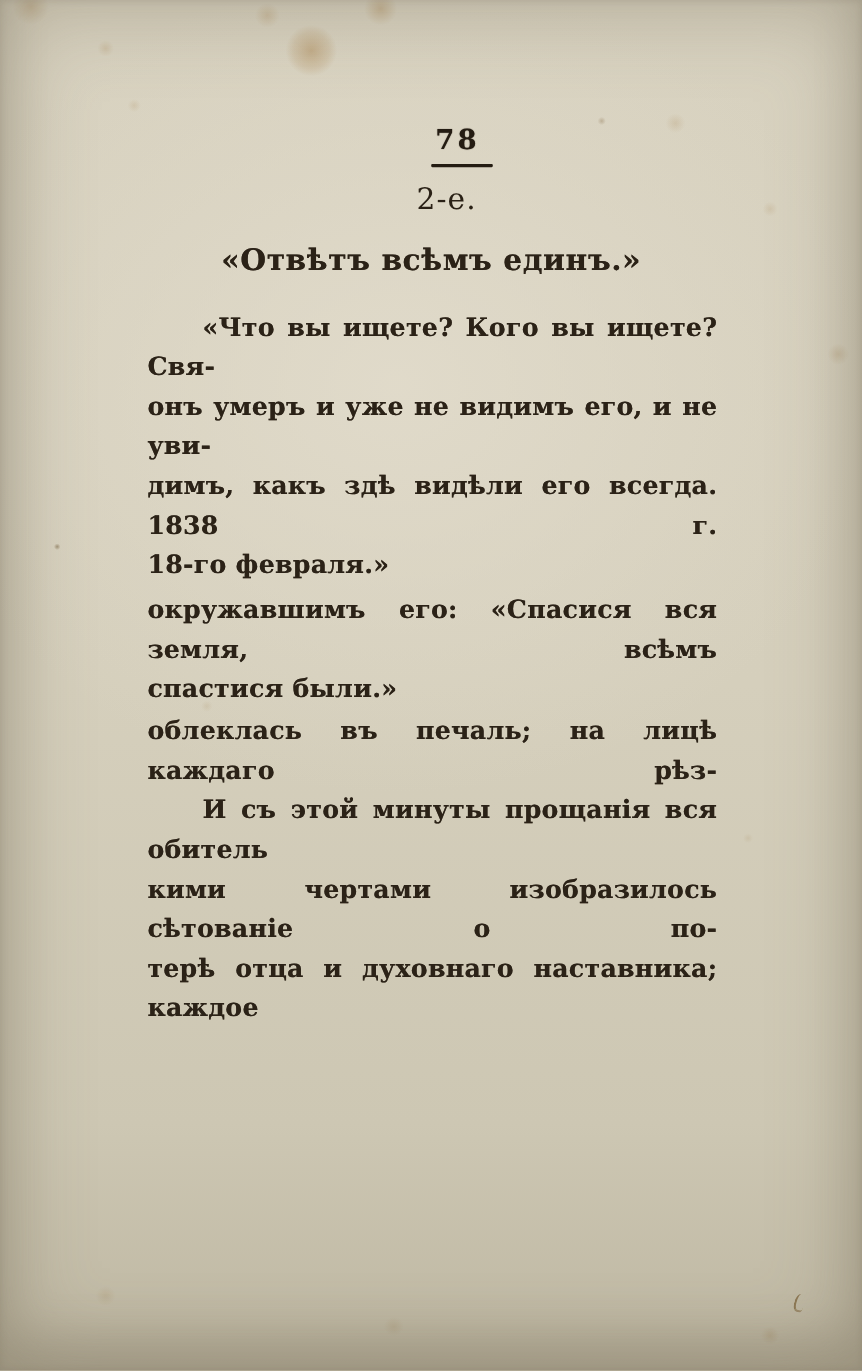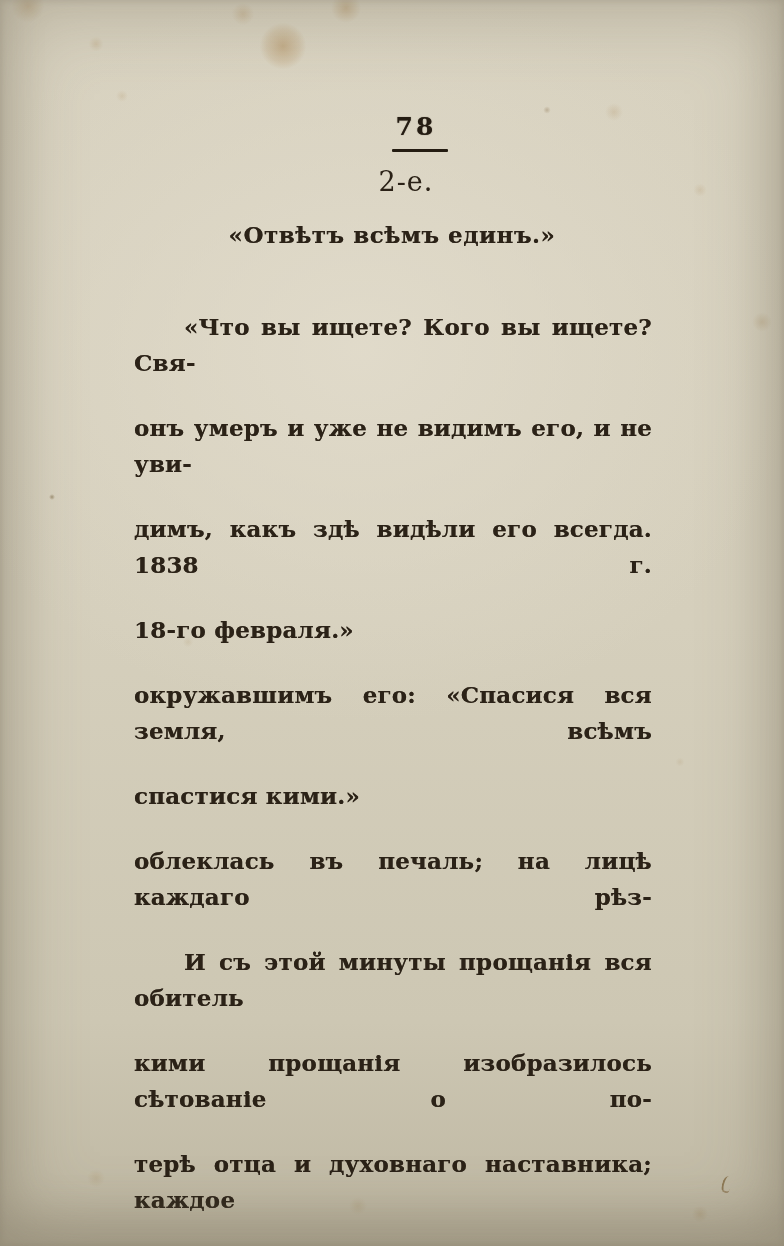--- a/index.html
+++ b/index.html
@@ -54,33 +54,33 @@
     position: absolute; top: 149px; left: 392px; width: 56px; height: 3px;
     background: #241c12; border-radius: 1px;
   }
   .section-no {
     position: absolute; top: 166px; left: 0; width: 784px;
     text-align: center; transform: translateX(14px);
     font-size: 27px; font-weight: 400; letter-spacing: 1px; color: #2a2116;
   }
   .chapter-title {
     position: absolute; top: 221px; left: 0; width: 784px;
-    text-align: center; font-size: 23px; font-weight: 700; letter-spacing: 0.5px;
+    text-align: center; font-size: 27px; font-weight: 700; letter-spacing: 0.5px;
     text-shadow: 0 0 0.5px rgba(43,34,23,0.7);
   }
   .text-block {
     position: absolute; left: 134px; top: 280px; width: 518px;
     font-size: 23px; font-weight: 700; line-height: 36px; letter-spacing: 0.2px;
     text-shadow: 0 0 0.5px rgba(43,34,23,0.65);
   }
   .par { margin: 0; }
   .par.gap-lg { margin-top: 15px; }
   .par.gap-sm { margin-top: 5px; }
   .par.gap-xs { margin-top: 2px; }
-  .line { text-align: justify; text-align-last: justify; white-space: normal; margin-top: 29px; }
+  .line { text-align: justify; text-align-last: justify; white-space: normal; }
   .line.last { text-align-last: left; }
   .line.indent { text-indent: 50px; }
   
   .ink-mark {
     position: absolute; left: 722px; top: 1176px; width: 7px; height: 15px;
     border-left: 2.5px solid rgba(125,99,58,0.75);
     border-bottom: 2px solid rgba(125,99,58,0.55);
     border-radius: 70% 0 40% 60%; transform: rotate(14deg); z-index: 4;
   }
 </style>
@@ -101,27 +101,27 @@
       <div class="par">
         <div class="line indent">«Что вы ищете? Кого вы ищете? Свя-</div>
         <div class="line">онъ умеръ и уже не видимъ его, и не уви-</div>
         <div class="line">димъ, какъ здѣ видѣли его всегда. 1838 г.</div>
         <div class="line last">18-го февраля.»</div>
       </div>
 
 
       <div class="par gap-sm">
         <div class="line">окружавшимъ его: «Спасися вся земля, всѣмъ</div>
-        <div class="line last">спастися кими.»</div>
+        <div class="line last">спастися были.»</div>
       </div>
 
       <div class="par gap-xs">
         <div class="line">облеклась въ печаль; на лицѣ каждаго рѣз-</div>
         <div class="line indent">И съ этой минуты прощанія вся обитель</div>
-        <div class="line">кими прощанія изобразилось сѣтованіе о по-</div>
+        <div class="line">кими чертами изобразилось сѣтованіе о по-</div>
         <div class="line">терѣ отца и духовнаго наставника; каждое</div>
 
       </div>
 
     </div>
 
     <div class="ink-mark"></div>
   </div>
 
   <div class="vignette"></div>

